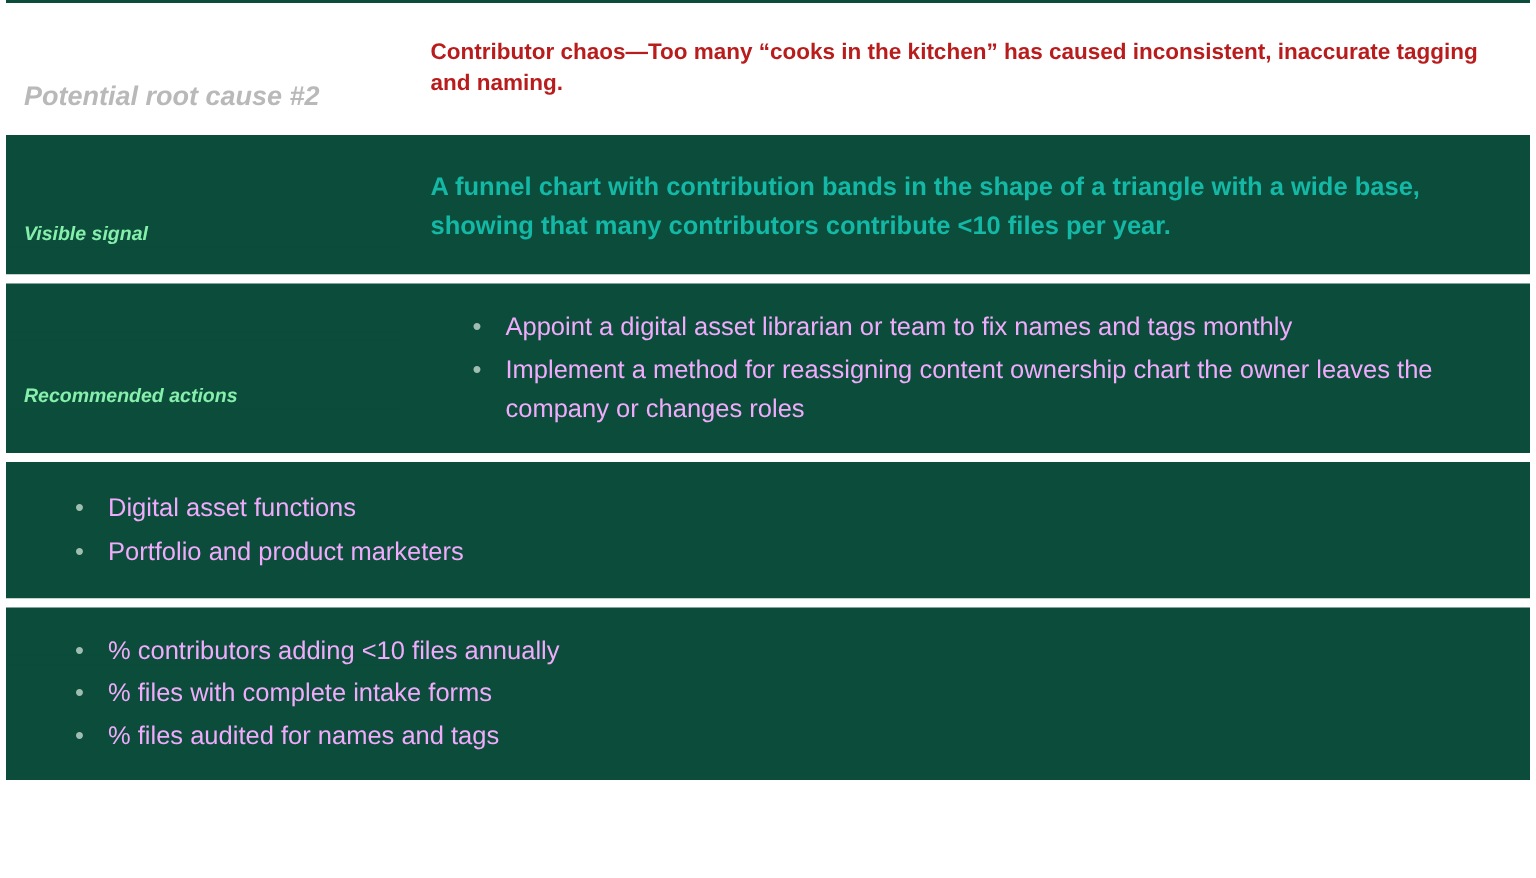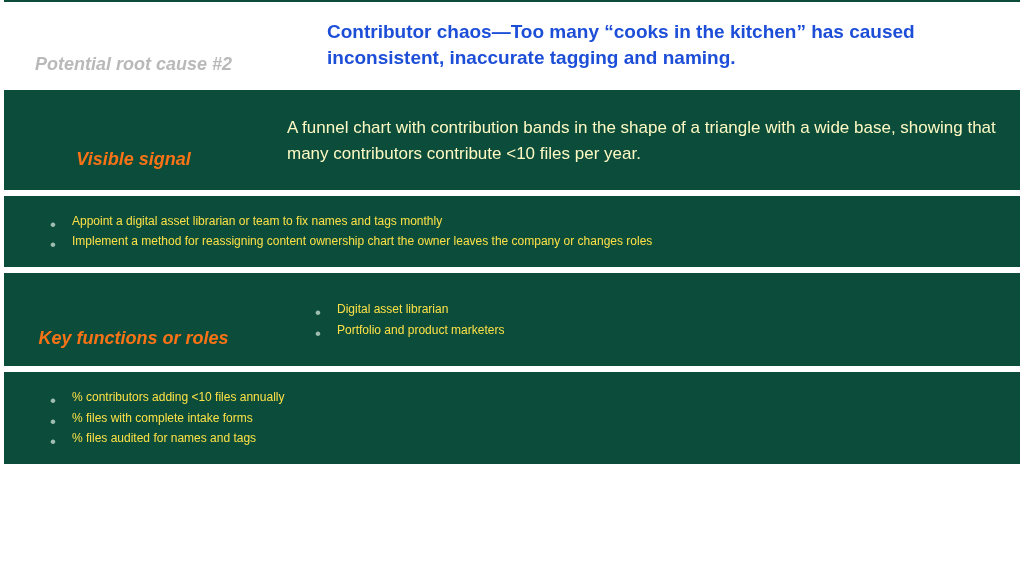--- a/index.html
+++ b/index.html
@@ -23,47 +23,46 @@
     display: flex;
     align-items: center;
     padding: 12px 0 14px 0;
     border-bottom: 2px solid #0b4d3a;
   }
   .label-col {
     width: 265px;
     flex-shrink: 0;
     padding-left: 12px;
     padding-right: 18px;
-    text-align: center;
+    text-align: left;
     margin-top: 38px;
   }
   .content-col {
     flex: 1;
     padding-left: 18px;
     padding-right: 20px;
   }
   .header-label {
     color: #b9b9b9;
     font-style: italic;
     font-weight: 700;
     font-size: 18px;
     line-height: 1.35;
   }
   .header-title {
-    color: #1d4ed8;
+    color: #b91c1c;
     font-weight: 700;
-    font-size: 19px;
+    font-size: 15px;
     line-height: 1.4;
-    margin-left: 40px;
   }
   .row-label {
-    color: #f97316;
+    color: #86efac;
     font-style: italic;
     font-weight: 700;
-    font-size: 18px;
+    font-size: 13px;
     line-height: 1.3;
   }
   .block {
     background: #0b4d3a;
     display: flex;
     align-items: center;
   }
   .block .label-col {
     background: #0b4d3a;
   }
@@ -75,27 +74,28 @@
     height: 6px;
     background: #ffffff;
     display: flex;
   }
   .gap .label-col {
     background: #0b4d3a;
     height: 100%;
   }
   .gap-fill { flex: 1; }
   .content-text {
-    color: #fef9c3;
+    color: #14b8a6;
     font-size: 17px;
     line-height: 1.5;
+    font-weight: bold;
   }
   ul.content-list {
-    color: #fde047;
-    font-size: 12px;
+    color: #f0abfc;
+    font-size: 17px;
     line-height: 1.55;
     list-style: none;
     padding-left: 28px;
   }
   ul.content-list li {
     position: relative;
     padding-left: 22px;
     margin: 2px 0;
   }
   ul.content-list li::before {
@@ -129,39 +129,39 @@
     <div class="content-col">
       <div class="content-text">A funnel chart with contribution bands in the shape of a triangle with a wide base, showing that many contributors contribute &lt;10 files per year.</div>
     </div>
   </div>
   <div class="gap">
       <div class="label-col"></div>
       <div class="gap-fill"></div>
     </div>
 
   <div class="block block2">
+    <div class="label-col">
+      <div class="row-label">Recommended actions</div>
+    </div>
     <div class="content-col">
       <ul class="content-list">
         <li>Appoint a digital asset librarian or team to fix names and tags monthly</li>
         <li>Implement a method for reassigning content ownership chart the owner leaves the company or changes roles</li>
       </ul>
     </div>
   </div>
   <div class="gap">
       <div class="label-col"></div>
       <div class="gap-fill"></div>
     </div>
 
   <div class="block block3">
-    <div class="label-col">
-      <div class="row-label">Key functions or roles</div>
-    </div>
     <div class="content-col">
       <ul class="content-list">
-        <li>Digital asset librarian</li>
+        <li>Digital asset functions</li>
         <li>Portfolio and product marketers</li>
       </ul>
     </div>
   </div>
   <div class="gap">
       <div class="label-col"></div>
       <div class="gap-fill"></div>
     </div>
 
   <div class="block block4">

